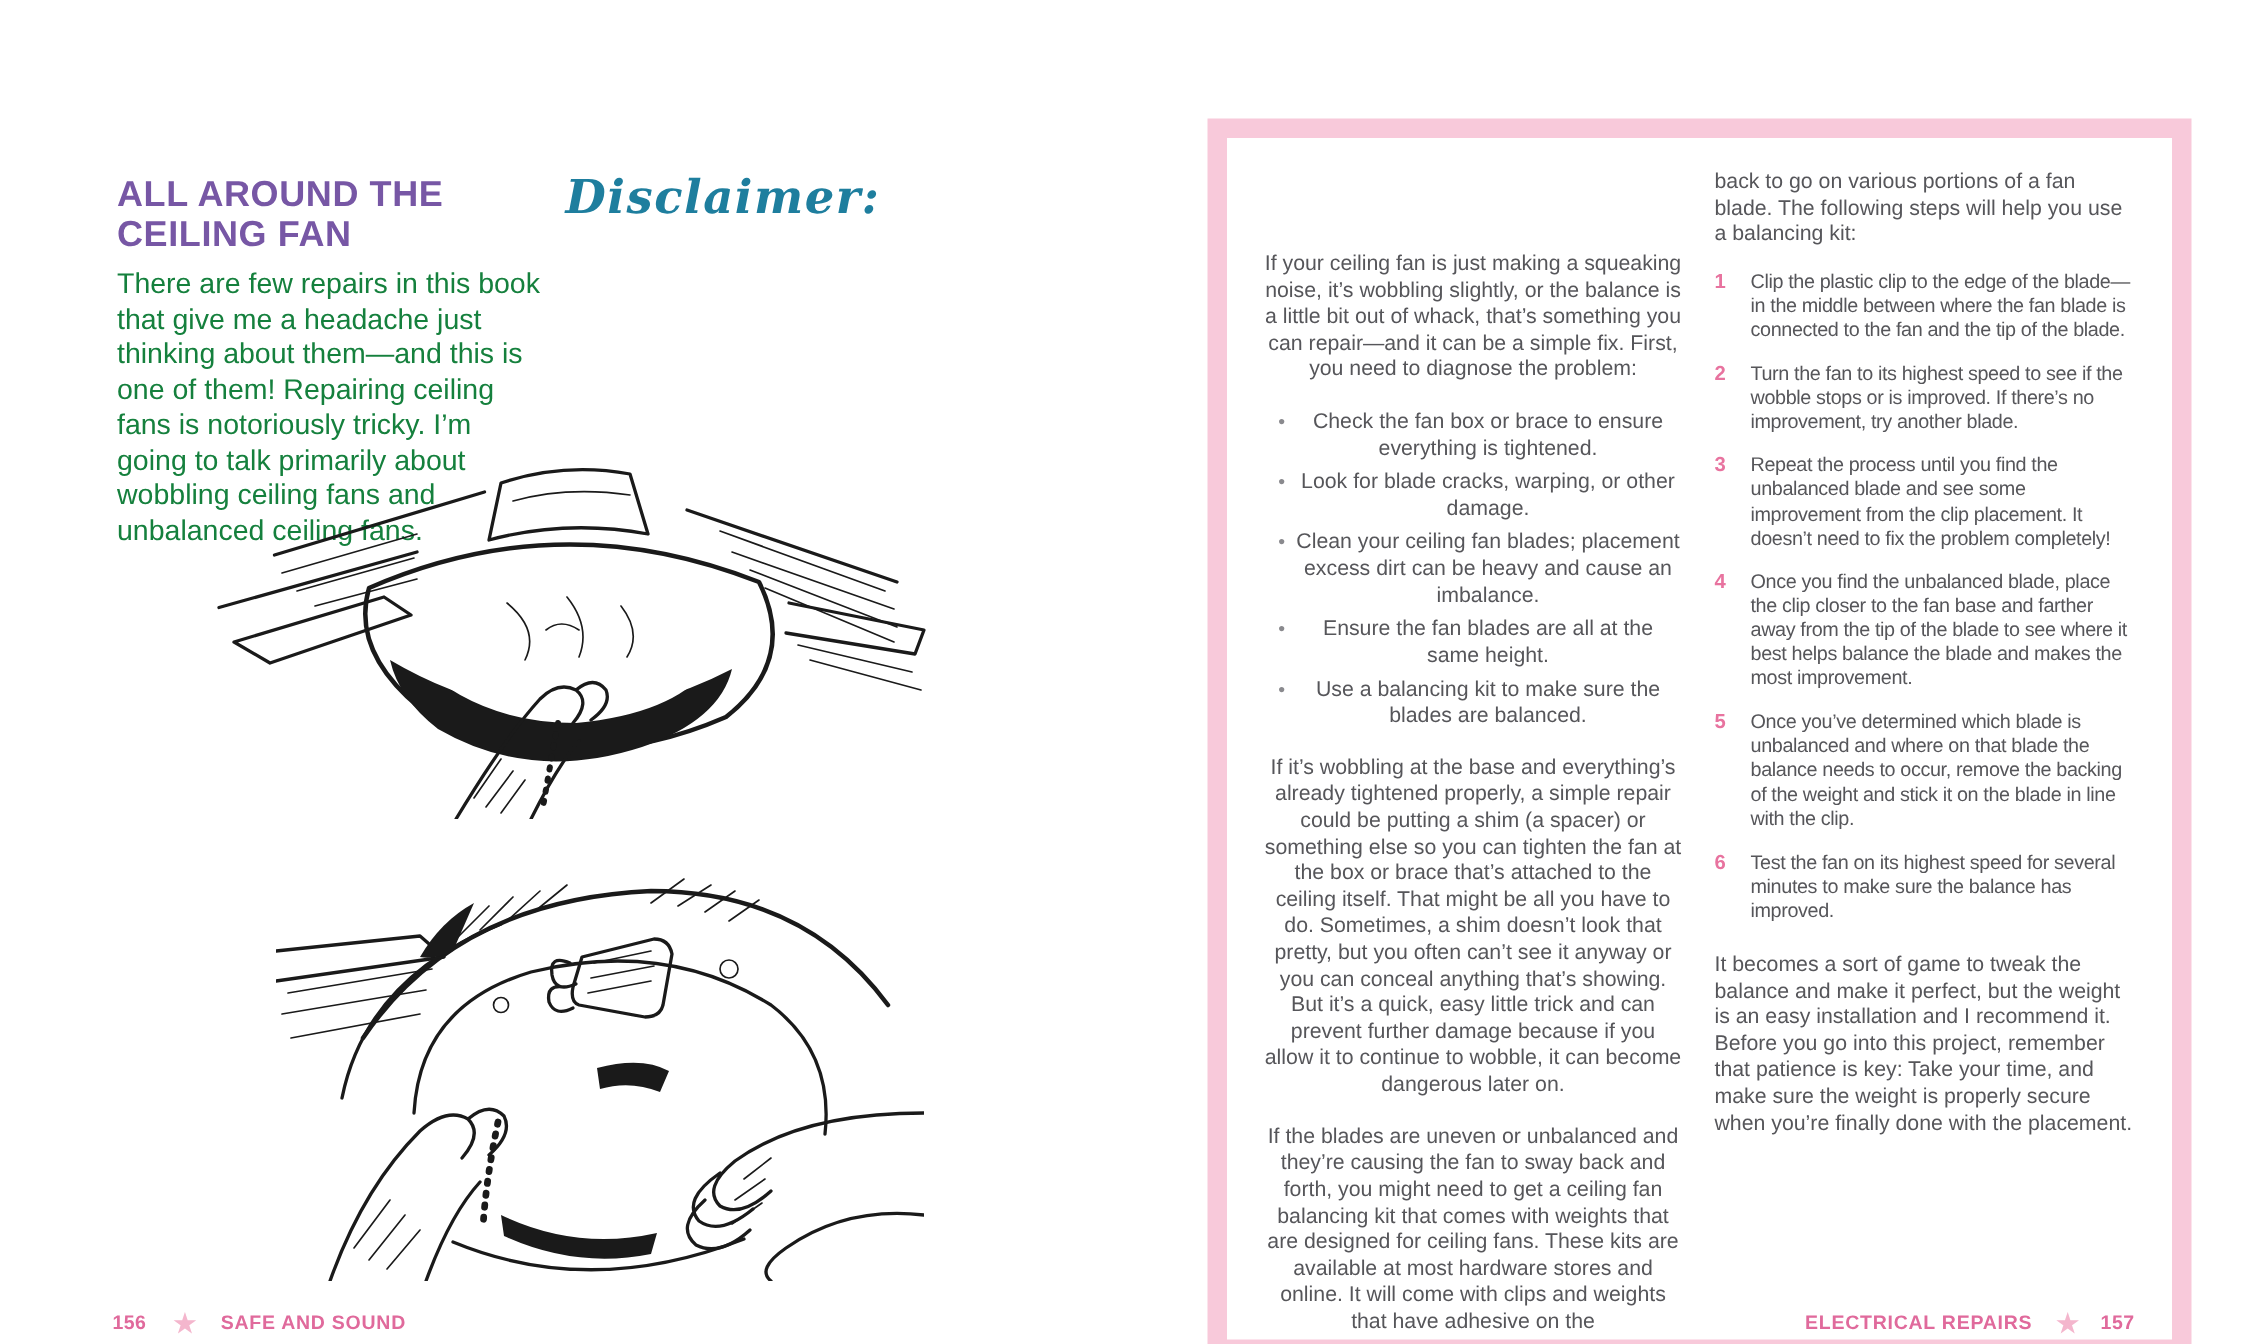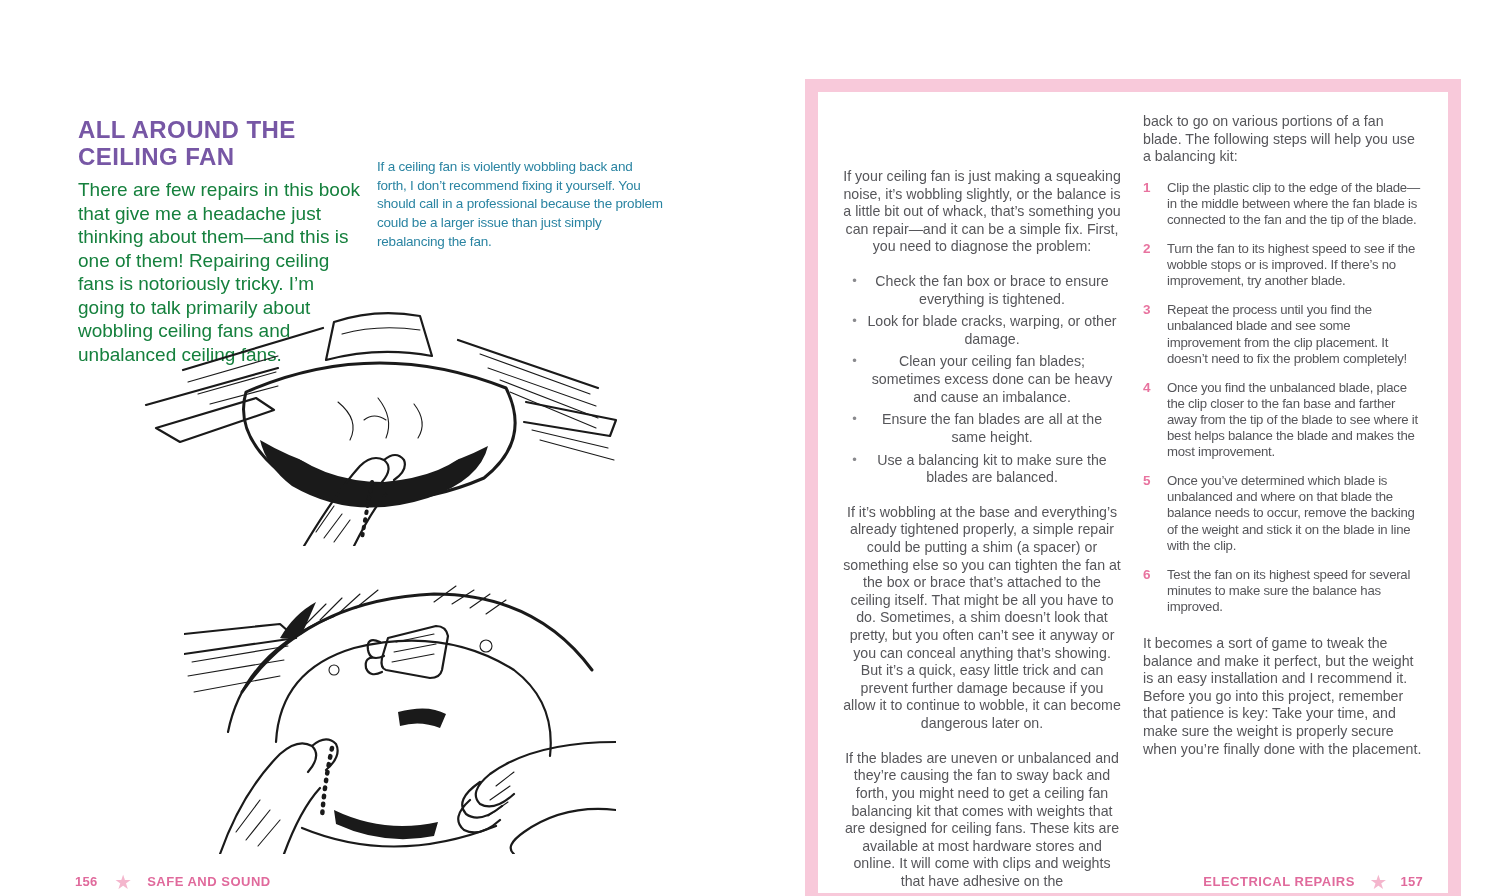--- a/index.html
+++ b/index.html
@@ -72,21 +72,21 @@
 </style>
 </head>
 <body>
 
 <div class="spread">
 
   <h1 class="left-title">ALL AROUND THE CEILING FAN</h1>
 
   <p class="left-intro">There are few repairs in this book that give me a headache just thinking about them—and this is one of them! Repairing ceiling fans is notoriously tricky. I’m going to talk primarily about wobbling ceiling fans and unbalanced ceiling fans.</p>
 
-  <p class="disclaimer-text">If a ceiling fan is violently wobbling back and forth, I don’t recommend fixing it yourself. You should call in a professional because the problem could be a larger issue than just simply rebalancing the fan.</p>
+  <div class="disclaimer-title">Disclaimer:</div>
 
   <div class="illus" style="left:128px; top:224px;">
     <svg width="492" height="276" viewBox="0 0 492 276">
 
       <path class="sk" d="M55 100 L195 58"></path>
       <path class="sk" d="M18 135 L150 98"></path>
       <path class="sk-thin" d="M60 112 L150 86 M70 124 L148 102 M82 134 L150 116"></path>
       <path class="sk" d="M330 70 L470 118"></path>
       <path class="sk-thin" d="M352 84 L462 124 M360 98 L468 136 M372 110 L470 148 M382 122 L468 158"></path>
 
@@ -166,21 +166,21 @@
       <div class="bullet-row">
         <span class="bullet-dot">•</span>
         <span class="bullet-text">Check the fan box or brace to ensure everything is tightened.</span>
       </div>
       <div class="bullet-row">
         <span class="bullet-dot">•</span>
         <span class="bullet-text">Look for blade cracks, warping, or other damage.</span>
       </div>
       <div class="bullet-row">
         <span class="bullet-dot">•</span>
-        <span class="bullet-text">Clean your ceiling fan blades; sometimes excess done can be heavy and cause an imbalance.</span>
+        <span class="bullet-text">Clean your ceiling fan blades; placement excess dirt can be heavy and cause an imbalance.</span>
       </div>
       <div class="bullet-row">
         <span class="bullet-dot">•</span>
         <span class="bullet-text">Ensure the fan blades are all at the same height.</span>
       </div>
       <div class="bullet-row">
         <span class="bullet-dot">•</span>
         <span class="bullet-text">Use a balancing kit to make sure the blades are balanced.</span>
       </div>
     </div>

